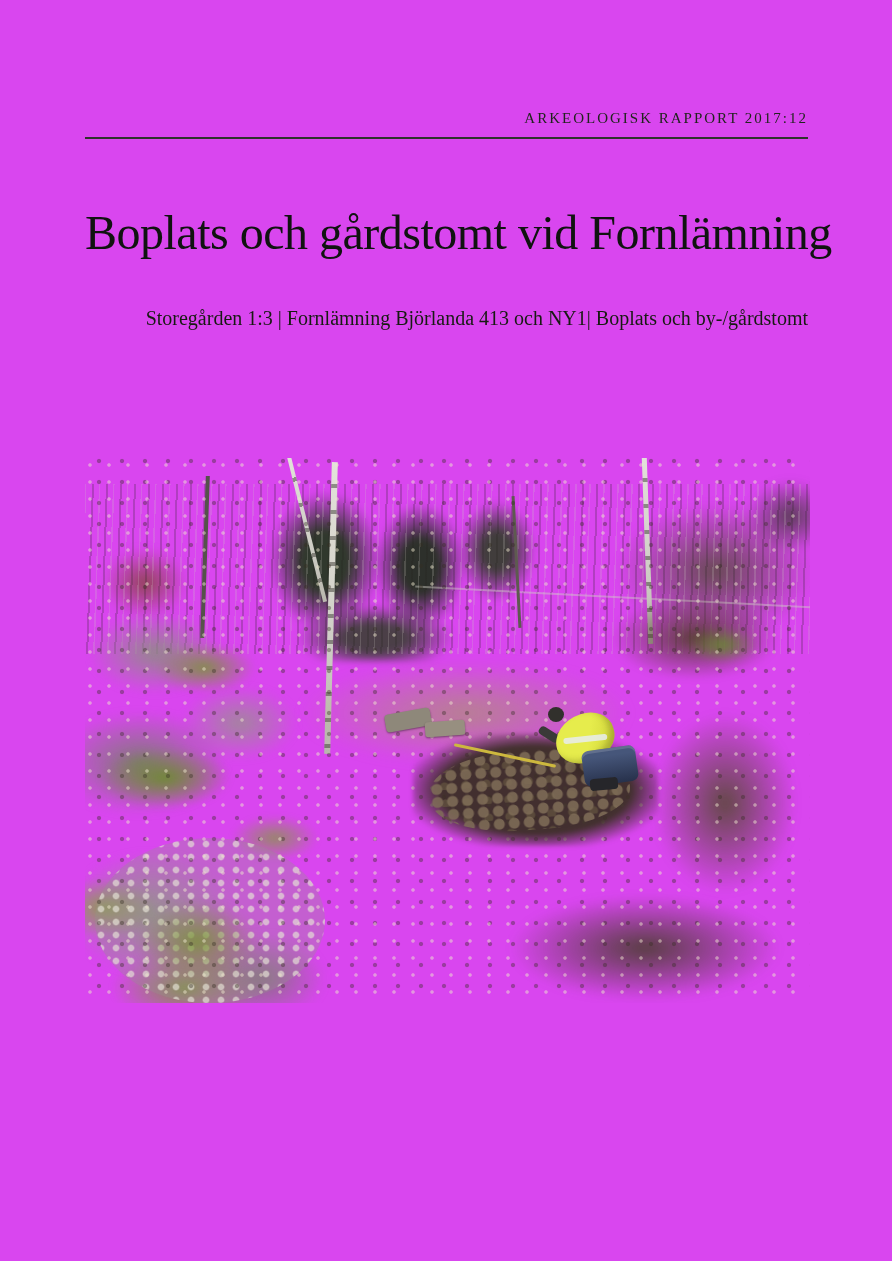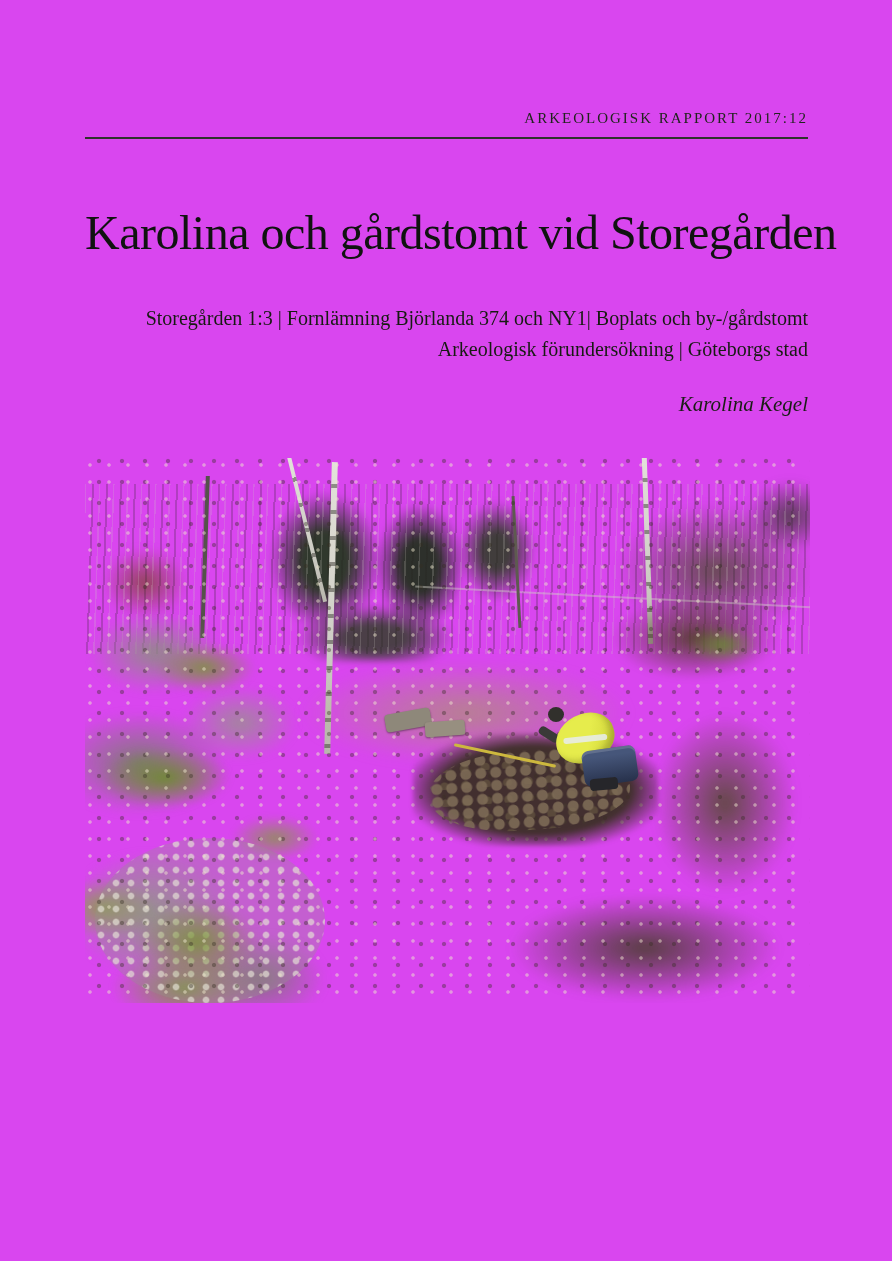--- a/index.html
+++ b/index.html
@@ -124,28 +124,26 @@
     line-height:26px;letter-spacing:1.3px;white-space:nowrap;}
 </style>
 </head>
 <body>
 
 <div class="page">
 
   <div class="report-label">ARKEOLOGISK RAPPORT 2017:12</div>
   <div class="header-rule"></div>
 
-  <div class="title">Karolina och gårdstomt vid Storegården</div>
+  <div class="title">Boplats och gårdstomt vid Fornlämning</div>
 
   <div class="subtitle">
-    <div>Storegården 1:3 | Fornlämning Björlanda 374 och NY1| Boplats och by-/gårdstomt</div>
-    <div>Arkeologisk förundersökning | Göteborgs stad</div>
+    <div>Storegården 1:3 | Fornlämning Björlanda 413 och NY1| Boplats och by-/gårdstomt</div>
   </div>
 
-  <div class="author">Karolina Kegel</div>
 
   <div class="photo" role="img" aria-label="Archaeological trial excavation at Storegården: winter woodland with bare birches and dark junipers, moss-covered rock outcrops to the left, an excavated cobblestone packing in dark soil, and an archaeologist in a hi-vis yellow jacket crouching beside a navy equipment bag with a yellow measuring tape laid across the trench.">
     <div class="p-bracken"></div>
     <div class="p-conifers"></div>
     <div class="p-hill-right"></div>
     <div class="p-forest-tex"></div>
     <div class="p-wire"></div>
     <div class="trunk t4"></div>
     <div class="trunk t5"></div>
     <div class="trunk t1"></div>

